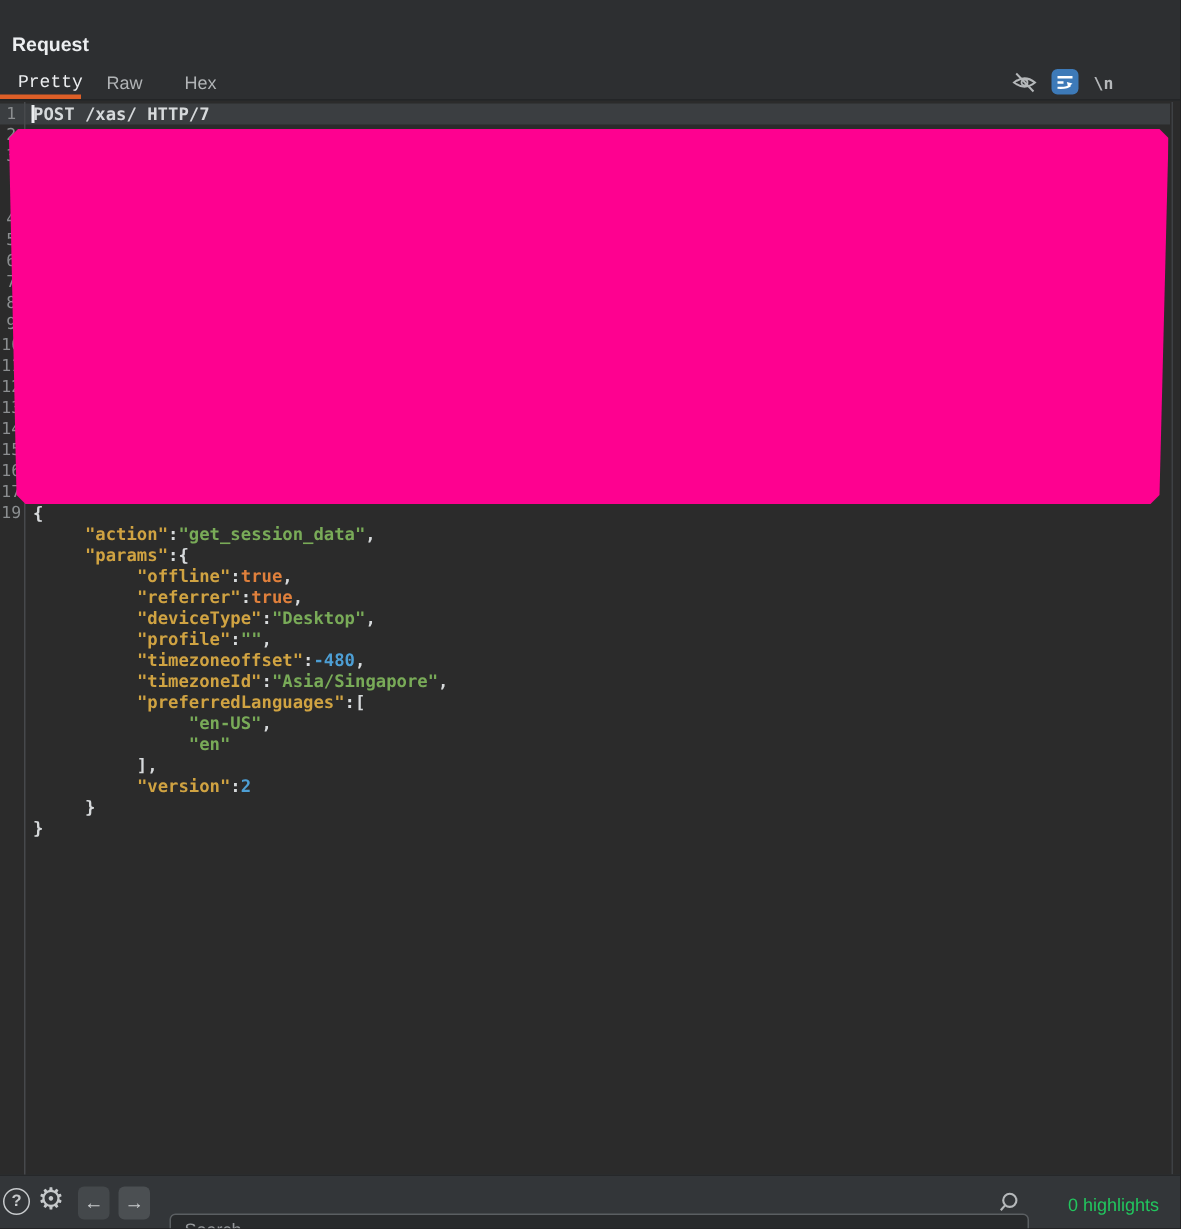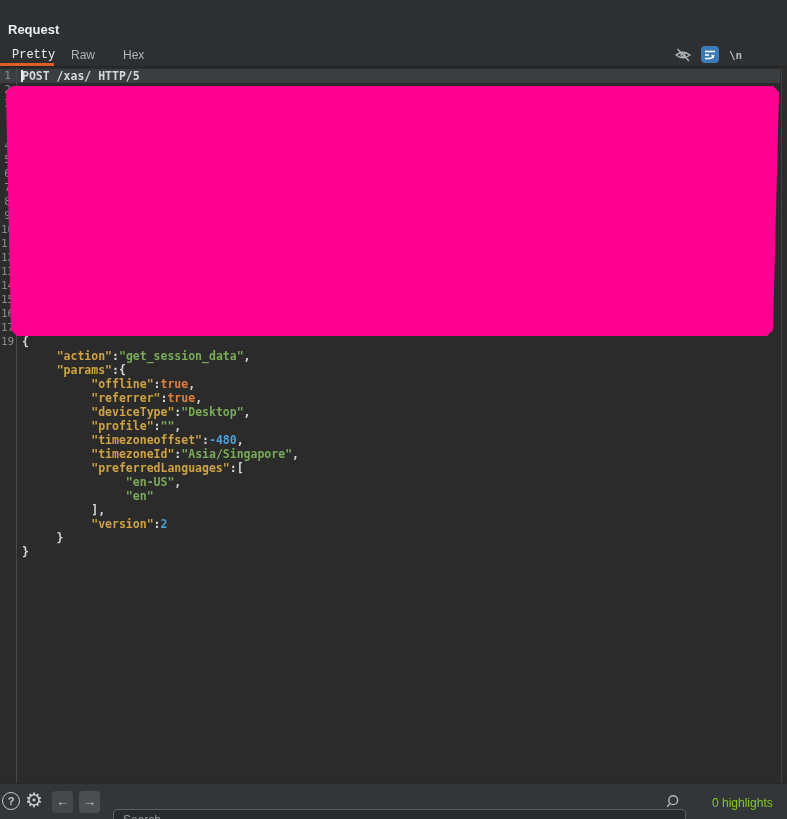--- a/index.html
+++ b/index.html
@@ -51,21 +51,21 @@
   #gear-btn{position:absolute;left:25px;top:3px;font-size:20px;color:#c6c9cb;line-height:26px;}
   .navbtn{position:absolute;top:7px;width:21px;height:22px;border-radius:4px;text-align:center;
           line-height:21px;font-size:13px;color:#c9ccce;}
   #back-btn{left:52px;background:#44484b;}
   #fwd-btn{left:79px;background:#4b4f52;}
   #search-input{position:absolute;left:113px;top:25px;width:573px;height:22px;box-sizing:border-box;
                 background:#282a2c;border:1px solid #5b5f62;border-radius:4px;color:#f0abfc;
                 padding:0 26px 0 9px;font-size:12px;font-family:"Liberation Sans",sans-serif;outline:none;}
   #search-input::placeholder{color:#96999c;}
   #search-glass{position:absolute;left:665px;top:10px;}
-  #highlights{position:absolute;left:712px;top:12px;font-size:12px;color:#84cc16;}
+  #highlights{position:absolute;left:712px;top:12px;font-size:12px;color:#22c55e;}
 </style>
 </head>
 <body>
 
 <div id="app">
 
   <div id="header">
     <div id="panel-title">Request</div>
 
     <span class="tab active" style="left:12px">Pretty</span>
@@ -96,21 +96,21 @@
       <span class="bar"></span>
       <span class="bar"></span>
       <span class="bar" style="margin-bottom:0"></span>
     </span>
   </div>
 
   <div id="editor">
     <div id="right-line"></div>
     <div id="gutter-line"></div>
     <div id="code">
-        <div class="crow cur"><span class="ln">1</span><span class="ct"><span class="tk-p">POST /xas/ HTTP/5</span></span></div>
+        <div class="crow cur"><span class="ln">1</span><span class="ct"><span class="tk-p">POST /xas/ HTTP/7</span></span></div>
         <div class="crow"><span class="ln">2</span><span class="ct"></span></div>
         <div class="crow"><span class="ln">3</span><span class="ct"></span></div>
         <div class="crow"><span class="ln"></span><span class="ct"></span></div>
         <div class="crow"><span class="ln"></span><span class="ct"></span></div>
         <div class="crow"><span class="ln">4</span><span class="ct"></span></div>
         <div class="crow"><span class="ln">5</span><span class="ct"></span></div>
         <div class="crow"><span class="ln">6</span><span class="ct"></span></div>
         <div class="crow"><span class="ln">7</span><span class="ct"></span></div>
         <div class="crow"><span class="ln">8</span><span class="ct"></span></div>
         <div class="crow"><span class="ln">9</span><span class="ct"></span></div>

